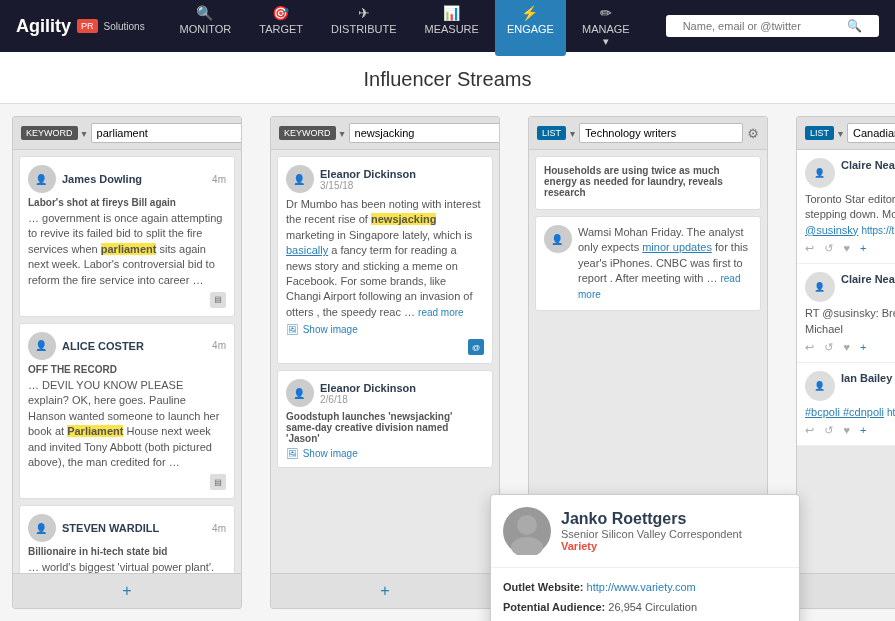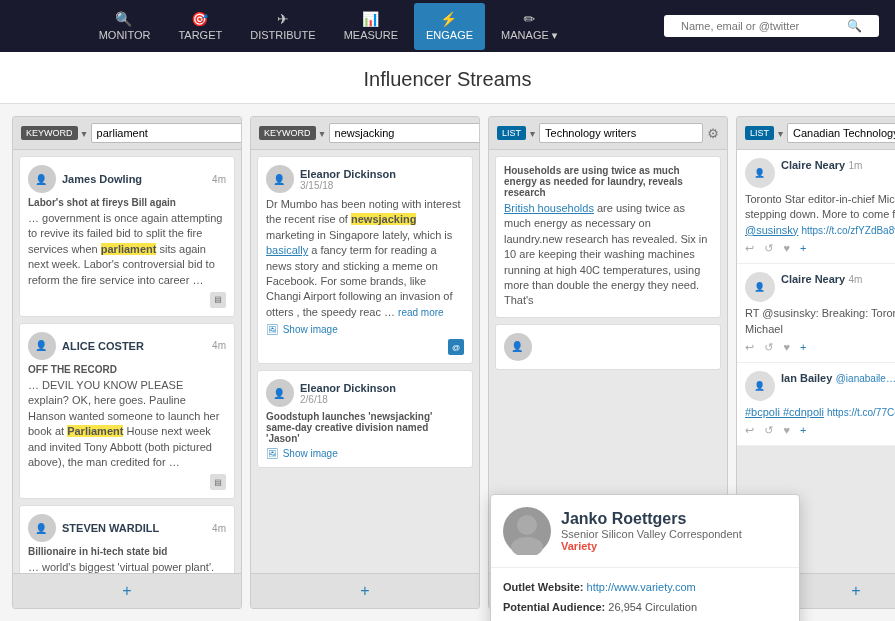--- a/index.html
+++ b/index.html
@@ -363,20 +363,25 @@
       justify-content: center;
       padding: 4px;
       background: #e0e0e0;
       border-top: 1px solid #ccc;
     }
   </style>
 </head>
 <body>
 
 <nav class="navbar">
+  <div class="navbar-logo">
+    <span>Agility</span>
+    <span class="pr-badge">PR</span>
+    <span class="solutions">Solutions</span>
+  </div>
   <div class="nav-items">
     <div class="nav-item">
       <span class="nav-icon">🔍</span>
       <span>MONITOR</span>
     </div>
     <div class="nav-item">
       <span class="nav-icon">🎯</span>
       <span>TARGET</span>
     </div>
     <div class="nav-item">
@@ -399,21 +404,21 @@
   <div class="nav-search">
     <input type="text" placeholder="Name, email or @twitter" style="">
     <span>🔍</span>
   </div>
 </nav>
 
 <div class="page-title">
   <span>Influencer Streams</span>
 </div>
 
-<div class="streams-container" style="position:relative;">
+<div class="streams-container" style="position:relative;gap:20px;">
 
   <div class="stream-col">
     <div class="stream-header">
       <span class="stream-type-badge">KEYWORD</span>
       <span style="font-size:10px;color:#666;">▾</span>
       <input class="stream-input" value="parliament" style="">
 
     </div>
     <div class="stream-items">
 
@@ -516,26 +521,26 @@
   <div class="stream-col stream-col-wide">
     <div class="stream-header">
       <span class="stream-type-badge blue">LIST</span>
       <span style="font-size:10px;color:#666;">▾</span>
       <input class="stream-input" value="Technology writers" style="">
       <span class="stream-gear">⚙</span>
     </div>
     <div class="stream-items">
       <div class="stream-item">
         <div class="item-subtitle">Households are using twice as much energy as needed for laundry, reveals research</div>
-        <div class="item-text">
-          <span class="highlight-link">British households</span> are using twice as much energy as necessary on laundry.new research has revealed. Six in 10 are keeping their washing machines running at high 40C temperatures, using more than double the energy they need. That's
-        </div>
       </div>
       <div class="stream-item" style="display:flex;align-items:flex-start;gap:6px;">
         <div class="avatar">👤</div>
+        <div class="item-text">
+          Wamsi Mohan Friday. The analyst only expects <span class="highlight-link">minor updates</span> for this year's iPhones. CNBC was first to report . After meeting with … <span class="read-more">read more</span>
+        </div>
       </div>
     </div>
     <div class="stream-footer">
       <button class="add-btn">+</button>
     </div>
   </div>
 
   <div class="stream-col stream-col-wide">
     <div class="stream-header">
       <span class="stream-type-badge blue">LIST</span>

